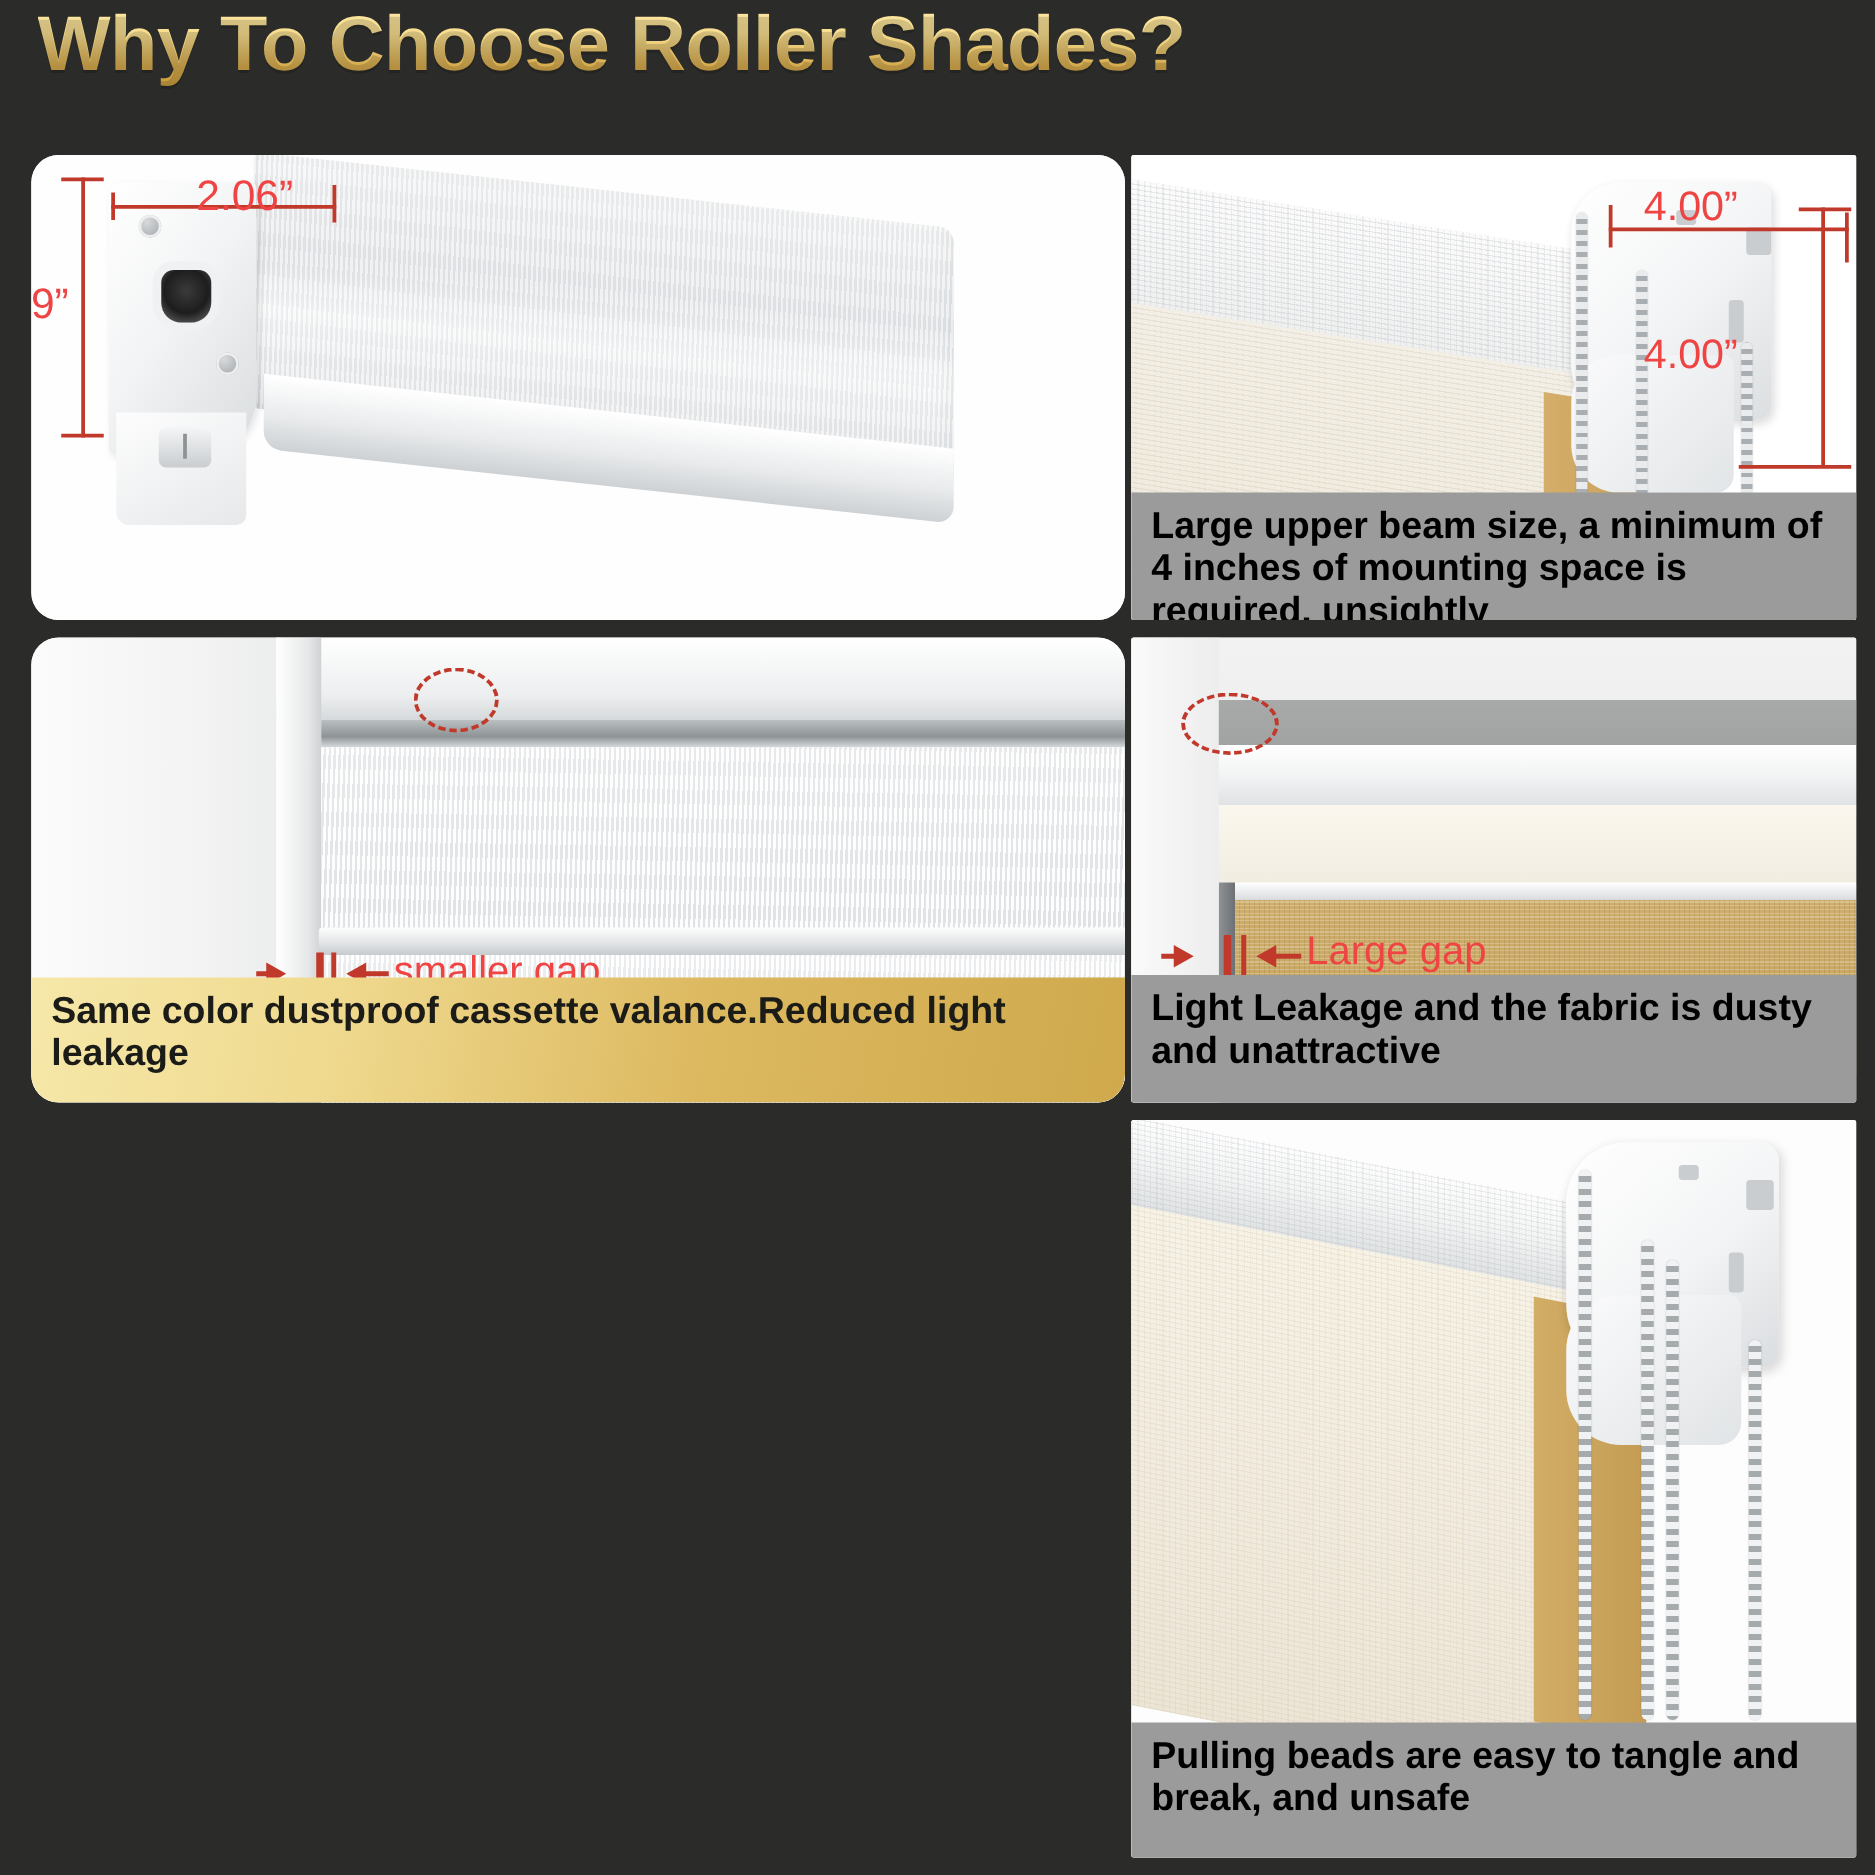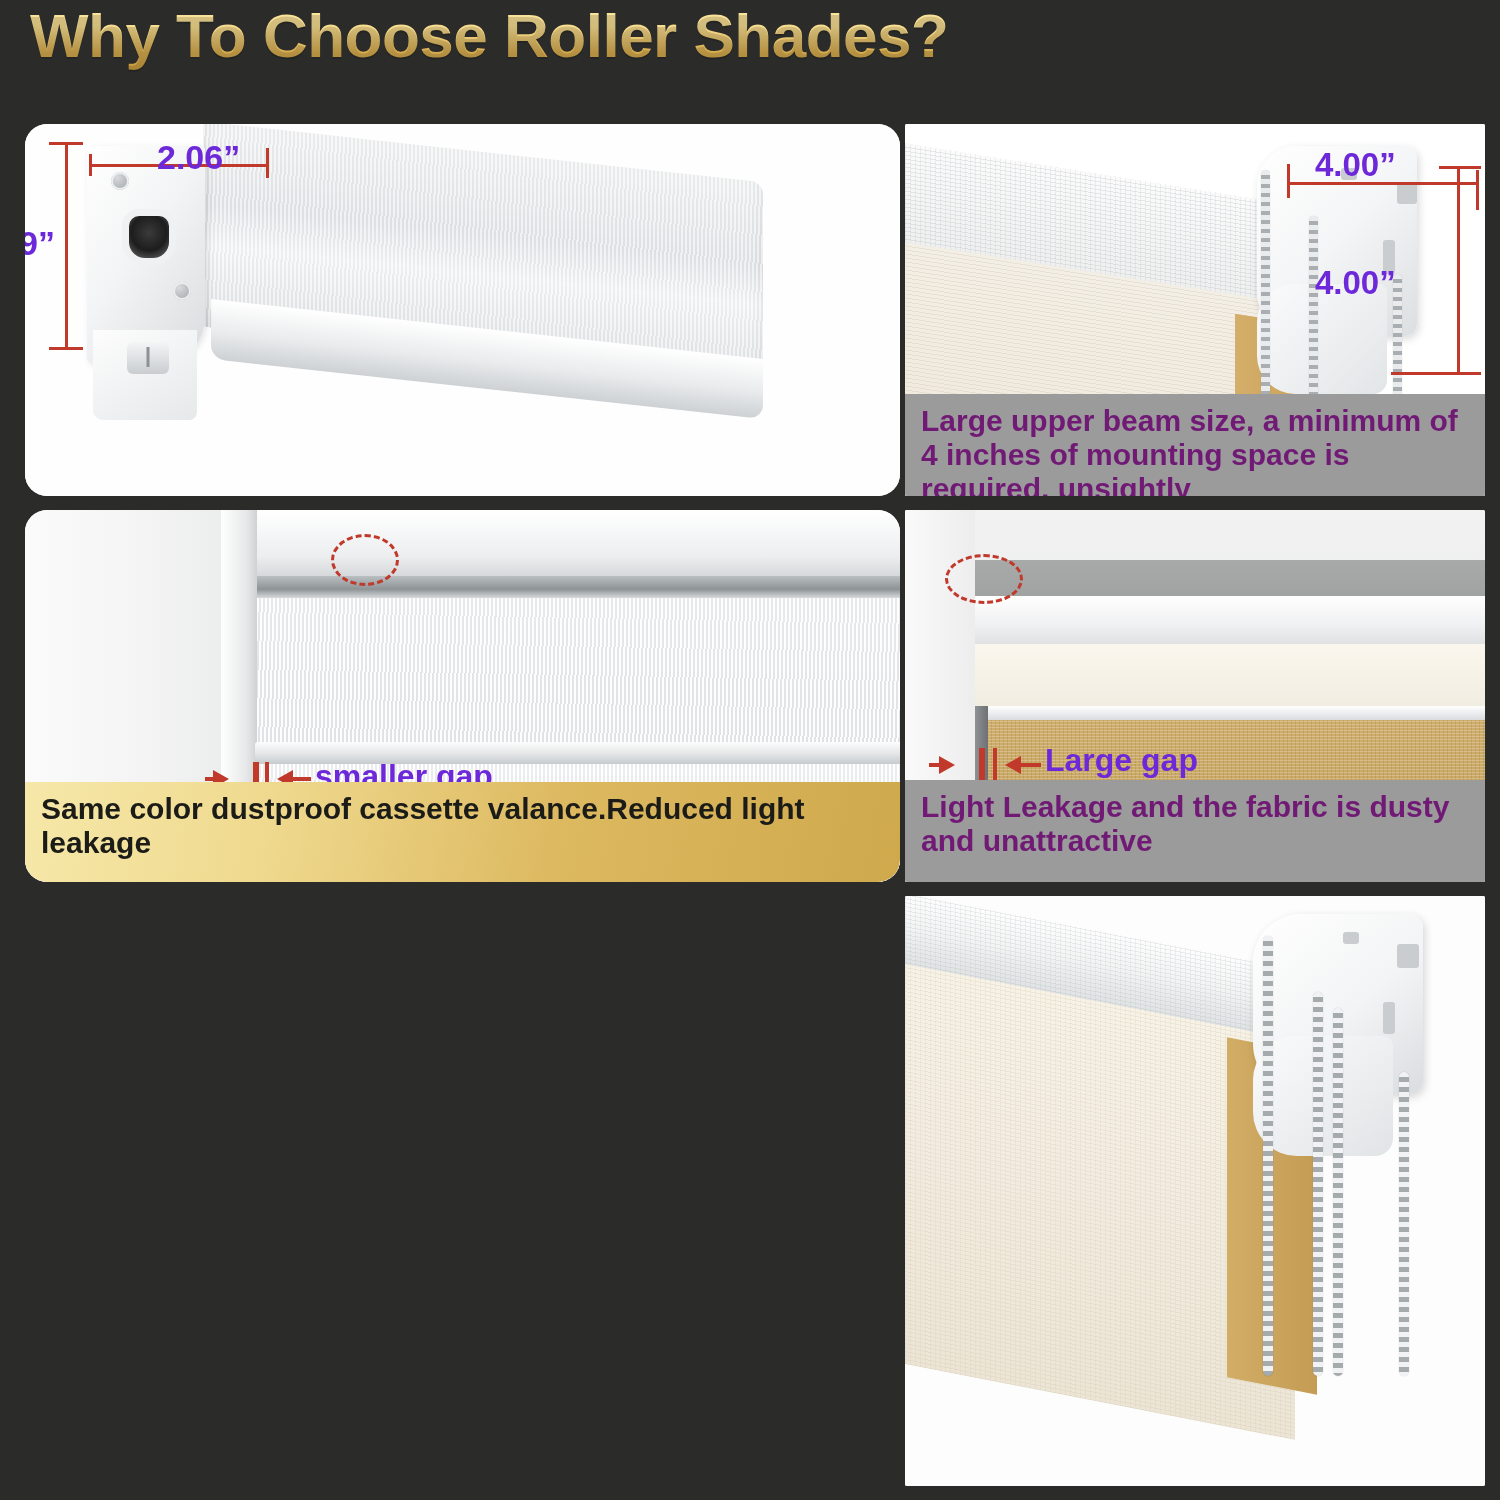--- a/index.html
+++ b/index.html
@@ -50,21 +50,21 @@
     z-index:6;
   }
   .cap-gold{
     background:linear-gradient(100deg,#f6e8a9 0%,#efd98e 28%,#dcb85f 62%,#cfa94c 100%);
     color:#1b1b18;
     border-bottom-left-radius:22px; border-bottom-right-radius:22px;
     height:100px;
   }
   .r3 .cap-gold{ height:108px; }
   .cap-gray{
-    background:#9b9b9b; color:#701a75; height:102px;
+    background:#9b9b9b; color:#000000; height:102px;
   }
   .r3 .cap-gray{ height:108px; }
 
   
 
   
   .p1-bg{ position:absolute; inset:0; background:#fefefe; }
   .p1-body{
     position:absolute; left:178px; top:28px; width:560px; height:205px;
     background:linear-gradient(180deg,#f2f3f4 0%,#e3e5e7 40%,#f6f7f8 60%,#dfe1e3 100%);
@@ -109,21 +109,21 @@
     background:linear-gradient(180deg,#f4f5f6,#c9cdd0); border-radius:6px;
   }
   .p1-screwB::before{
     content:""; position:absolute; left:50%; top:5px; width:3px; height:20px;
     background:#8d9295; transform:translateX(-50%);
   }
 
   
   .dim{ position:absolute; background:#c0392b; }
   .dimtxt{
-    position:absolute; color:#6d28d9; font-weight:bold; white-space:nowrap;
+    position:absolute; color:#ef4444; font-weight:normal; white-space:nowrap;
   }
 
   
   .p2-bg{ position:absolute; inset:0; background:#ffffff; }
   .p2-fabricTop{
     position:absolute; left:-10px; top:52px; width:430px; height:120px;
     background:linear-gradient(180deg,#fbfbfb,#eceded);
     transform:skewY(9deg);
   }
   .p2-fabricTop::after{
@@ -405,15 +405,16 @@
       <div class="p6-bracket"></div>
       <div class="p6-bracket2"></div>
       <div class="p2-slot" style="left:492px;top:48px;width:22px;height:24px;"></div>
       <div class="p2-slot" style="left:478px;top:106px;width:12px;height:32px;"></div>
       <div class="p2-slot" style="left:438px;top:36px;width:16px;height:12px;"></div>
       <div class="bead" style="left:358px;top:40px;height:440px;"></div>
       <div class="bead" style="left:408px;top:96px;height:384px;"></div>
       <div class="bead" style="left:428px;top:112px;height:368px;"></div>
       <div class="bead" style="left:494px;top:176px;height:304px;"></div>
     </div>
+    <div class="cap cap-gray">Pulling beads are easy to tangle and break, and unsafe</div>
   </div>
 
 </div>
 
 </body></html>

